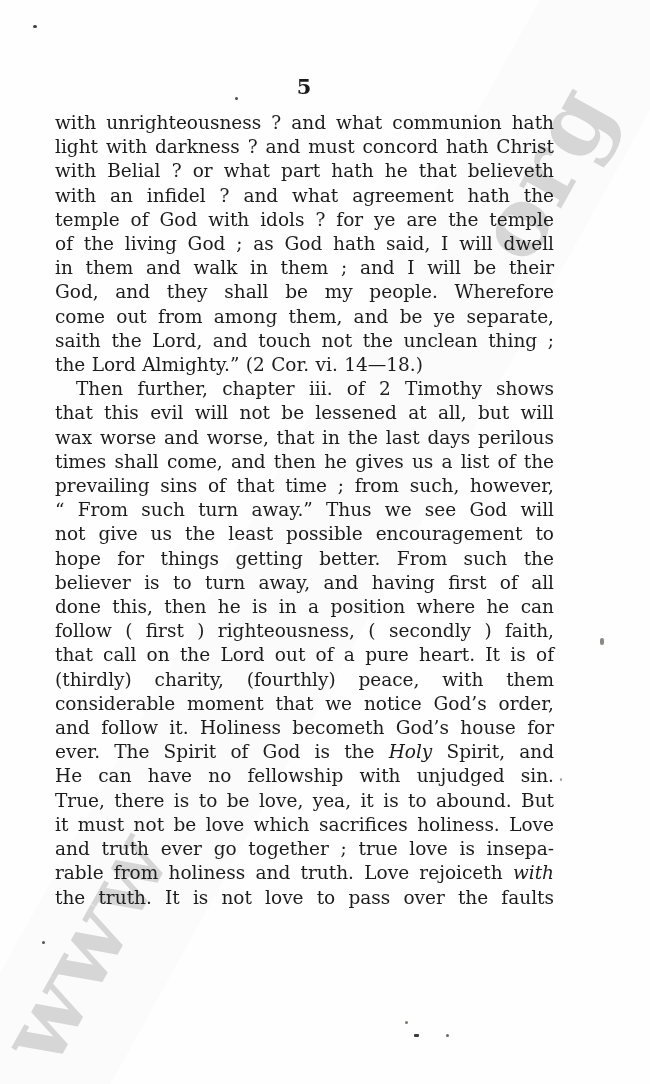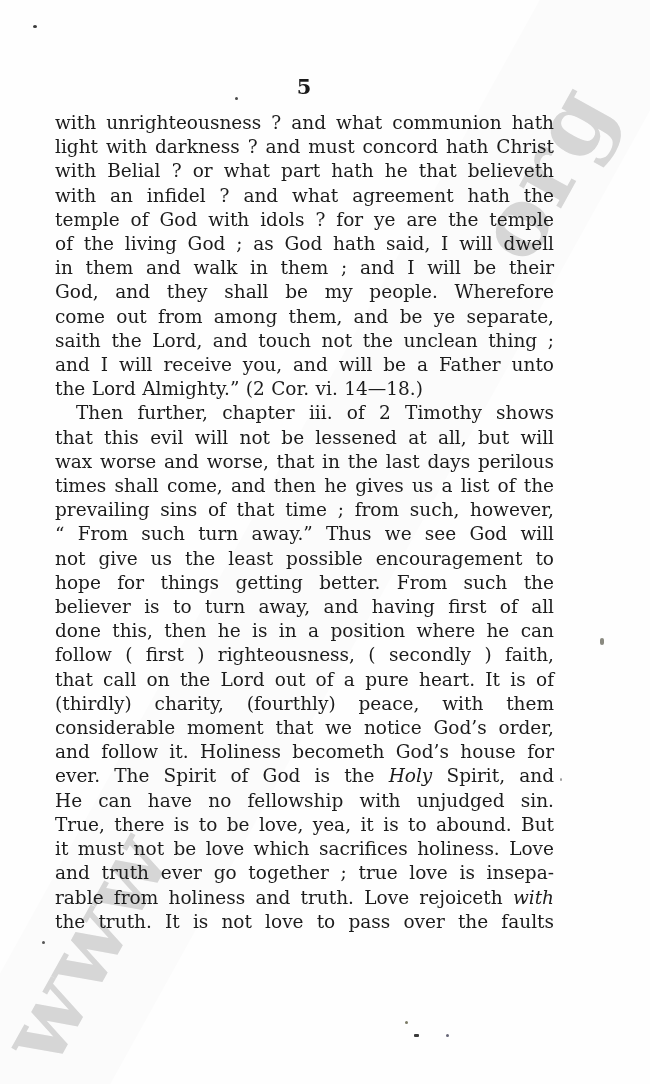--- a/index.html
+++ b/index.html
@@ -84,21 +84,20 @@
         <div class="line">with unrighteousness ?  and what  communion hath</div>
         <div class="line">light with darkness ? and must concord hath Christ</div>
         <div class="line">with  Belial ?  or  what  part  hath  he  that  believeth</div>
         <div class="line">with  an  infidel ?  and  what  agreement  hath  the</div>
         <div class="line">temple of God  with  idols ?  for  ye  are  the temple</div>
         <div class="line">of  the living God ;  as  God  hath said,  I will dwell</div>
         <div class="line">in  them  and walk  in  them ;  and  I  will  be  their</div>
         <div class="line">God,  and  they  shall  be  my  people.   Wherefore</div>
         <div class="line">come  out  from  among  them,  and  be  ye  separate,</div>
         <div class="line">saith  the  Lord,  and  touch  not  the  unclean  thing ;</div>
-        <div class="line">and  I will receive you,  and will  be a  Father  unto</div>
         <div class="line short">the  Lord  Almighty.”  (2  Cor.  vi.  14—18.)</div>
       </div>
       <div class="paragraph">
         <div class="line indent">Then  further,  chapter  iii.  of  2  Timothy  shows</div>
         <div class="line">that  this evil  will  not  be  lessened  at  all,  but  will</div>
         <div class="line">wax worse and worse, that in  the  last days perilous</div>
         <div class="line">times shall come,  and  then  he  gives  us  a  list of the</div>
         <div class="line">prevailing  sins  of  that  time ;  from  such,  however,</div>
         <div class="line">“ From such  turn  away.”   Thus  we  see  God  will</div>
         <div class="line">not  give  us  the  least  possible  encouragement  to</div>

